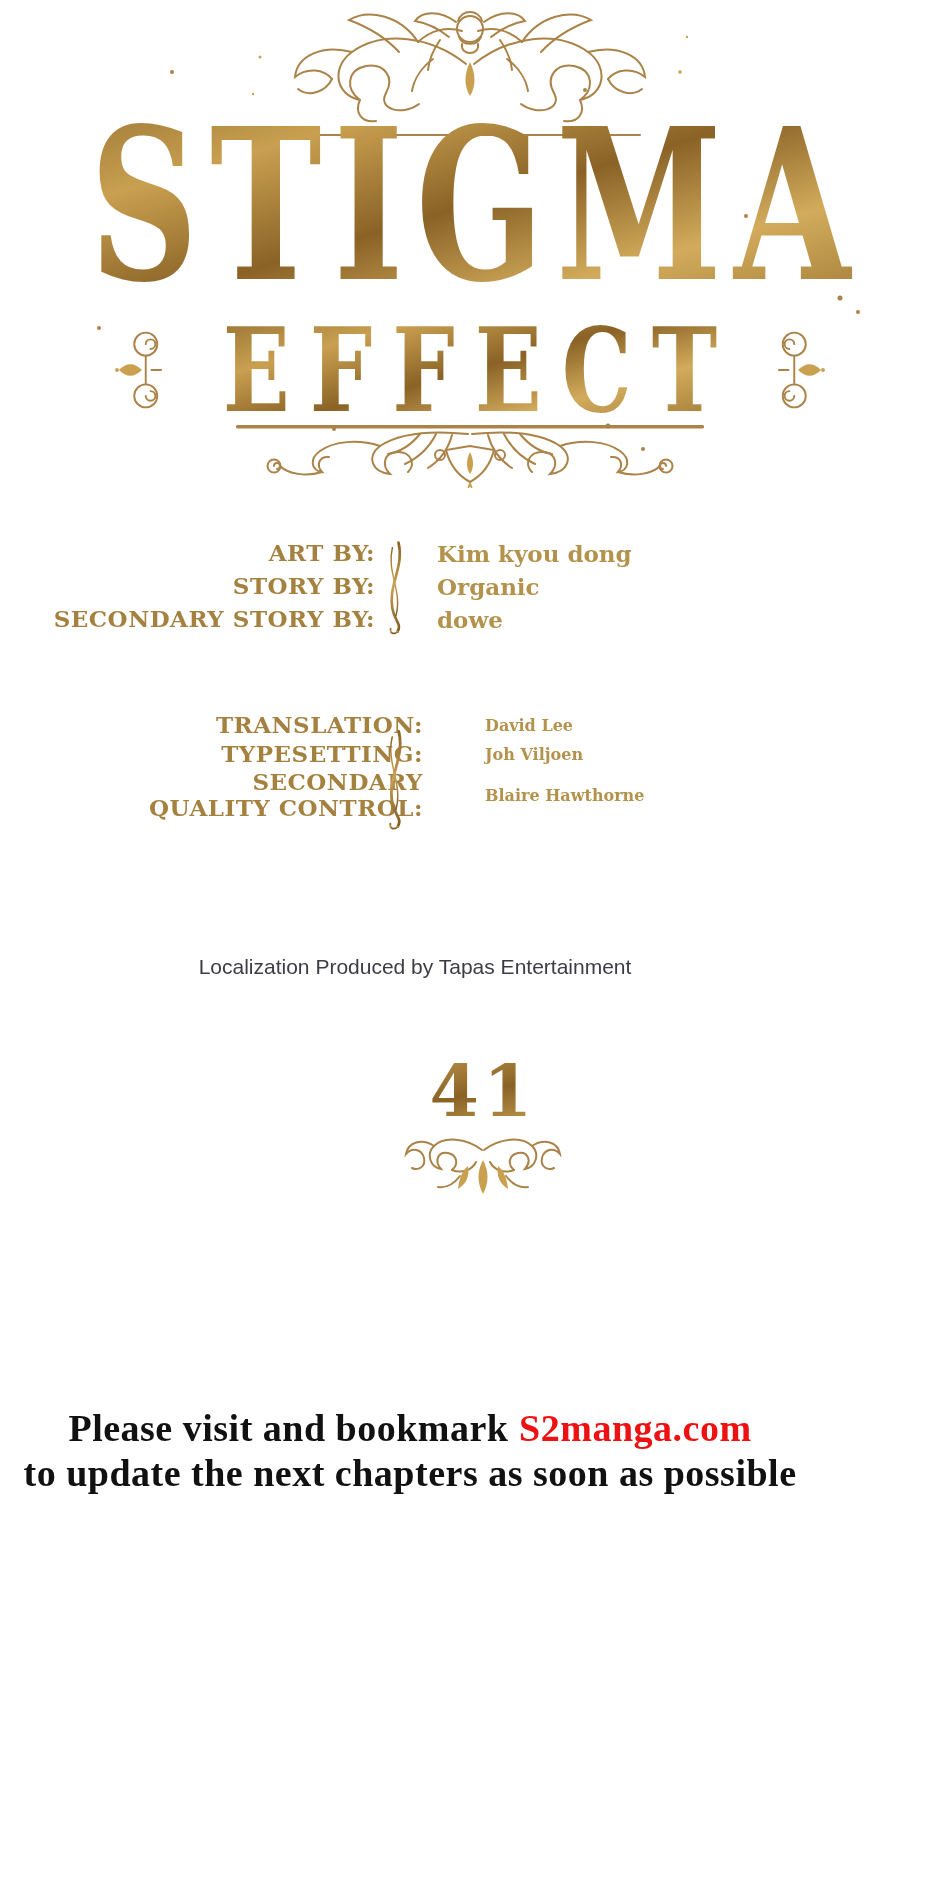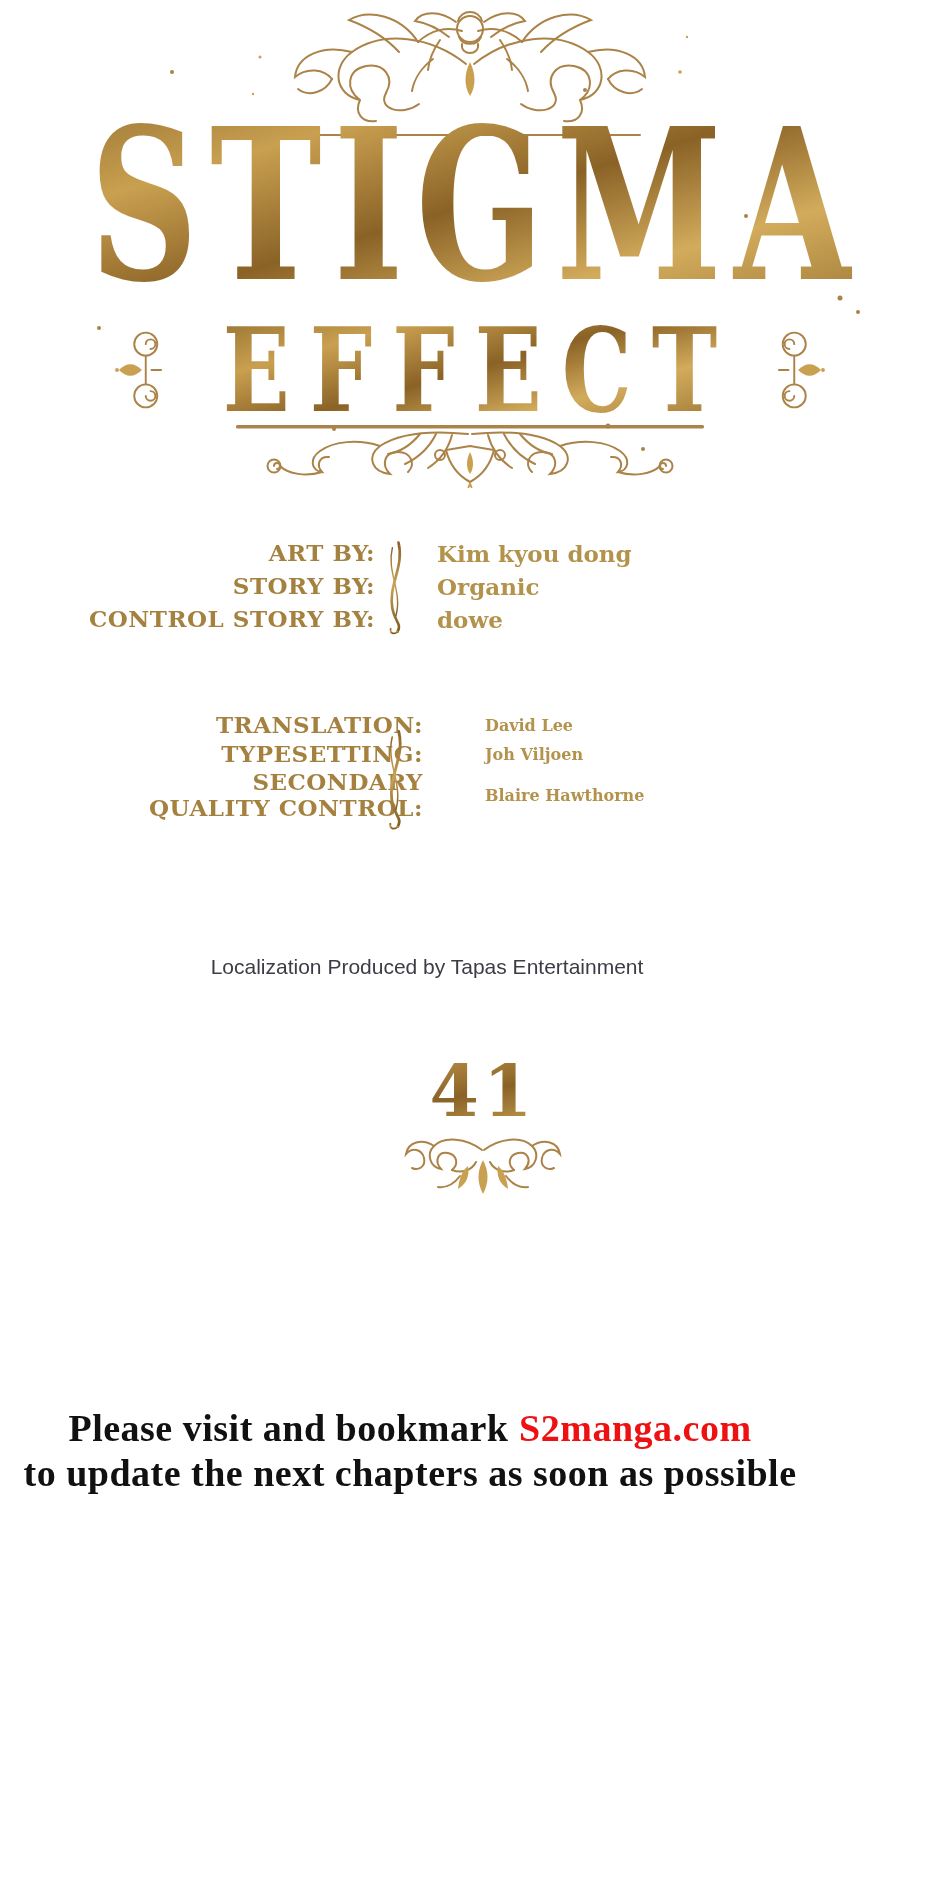--- a/index.html
+++ b/index.html
@@ -51,21 +51,21 @@
   }
   .credit-label.wrap{padding-left:92px;}
   .credit-name{margin-left:62px;font-weight:bold;color:var(--credits-name,#b3924c);}
   .credits-1 .credit-name{font-size:23px;}
   .credits-2 .credit-name{font-size:16px;}
   .flourish{position:absolute;left:381px;top:2px;}
   .credits-1 .flourish{height:96px;width:28px;}
   .credits-2 .flourish{height:132px;width:28px;}
 
   .localization{
-    position:absolute;left:12px;top:955px;width:830px;margin:0;text-align:center;
+    position:absolute;left:0;top:955px;width:830px;margin:0;text-align:center;
     font-family:"Liberation Sans",sans-serif;font-size:21px;color:var(--localization-text,#3c3c46);
   }
 
   .chapter{
     position:absolute;left:16px;top:1044px;width:910px;margin:12px;text-align:center;
     font-size:71px;line-height:1;font-weight:bold;letter-spacing:4px;
   }
   .chapter-flourish{position:absolute;left:400px;top:1134px;width:166px;height:64px;}
 
   .promo{
@@ -195,21 +195,21 @@
     </svg>
     <div class="credit-row">
       <div class="credit-label">ART BY:</div>
       <div class="credit-name">Kim kyou dong</div>
     </div>
     <div class="credit-row">
       <div class="credit-label">STORY BY:</div>
       <div class="credit-name">Organic</div>
     </div>
     <div class="credit-row">
-      <div class="credit-label">CONTROL STORY BY:</div>
+      <div class="credit-label">SECONDARY STORY BY:</div>
       <div class="credit-name">dowe</div>
     </div>
   </section>
 
   <section class="credits credits-2">
     <svg class="flourish" viewBox="0 0 30 110" preserveAspectRatio="xMidYMid meet" aria-hidden="true">
       <defs>
         <linearGradient id="gf2" x1="0" y1="0" x2="0" y2="1">
           <stop offset="0" stop-color="#8a6326"></stop>
             <stop offset="0.5" stop-color="#c9a255"></stop>

